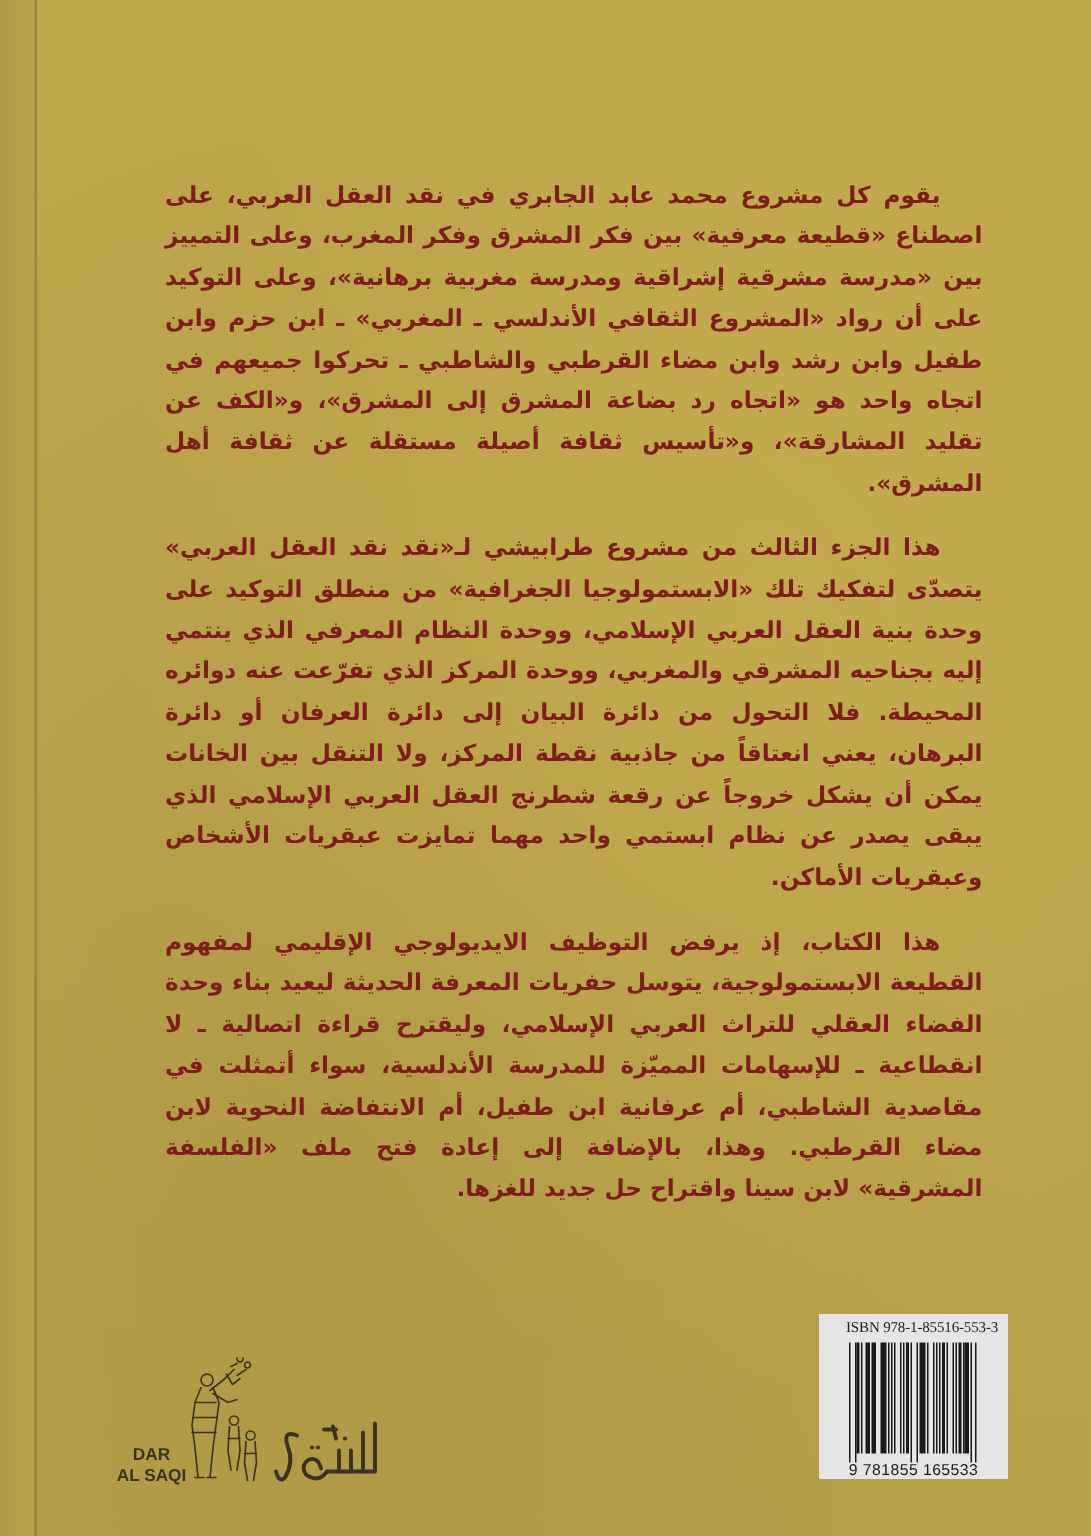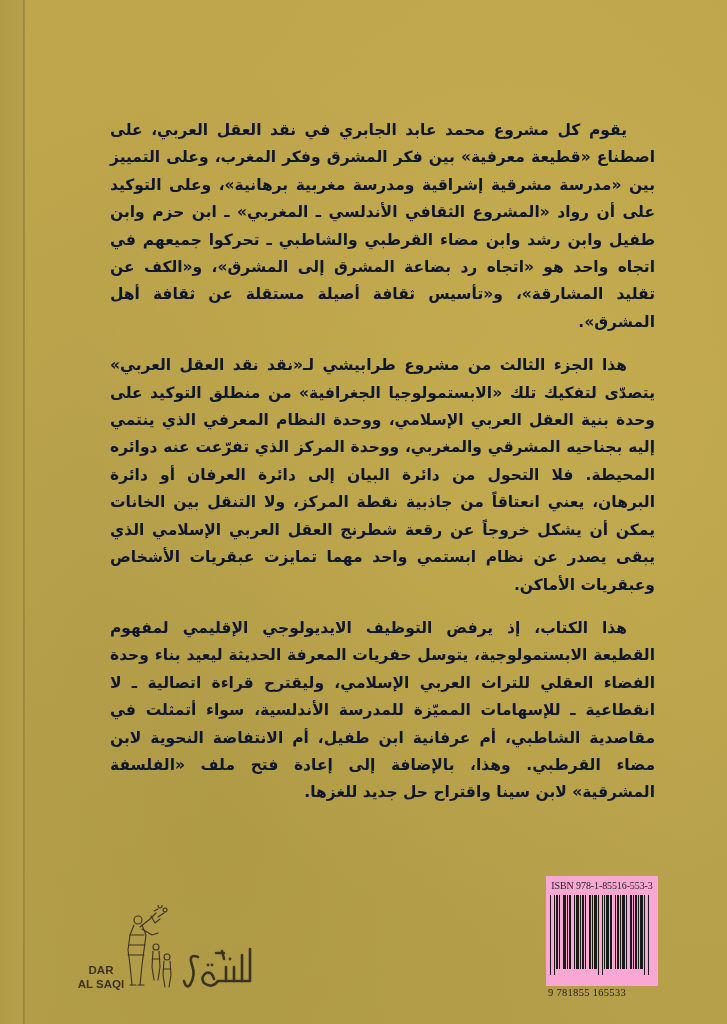--- a/index.html
+++ b/index.html
@@ -40,39 +40,39 @@
       background: linear-gradient(90deg, #b29b47, #b8a14b);
     }
     .blurb {
       position: absolute;
       left: 110px;
       top: 117px;
       width: 545px;
       direction: rtl;
       text-align: justify;
       text-align-last: right;
-      color: #0f172a;
+      color: #7f1d1d;
       font-family: "DejaVu Sans", sans-serif;
       font-weight: bold;
       font-size: 15.5px;
       line-height: 27.4px;
     }
     .blurb p {
       margin: 0 0 16px 0;
       text-indent: 28px;
     }
     .barcode-box {
       position: absolute;
       left: 546px;
       top: 876px;
-      width: 112px;
+      width: 126px;
       height: 110px;
-      background: #f9a8d4;
+      background: #e5e5e5;
       box-sizing: border-box;
-      padding: 3px 2px;
+      padding: 3px 18px;
     }
     .isbn-label {
       font-family: "Liberation Serif", serif;
       font-size: 10px;
       color: #222;
       text-align: center;
       letter-spacing: -0.1px;
       white-space: nowrap;
       height: 14px;
       line-height: 14px;
@@ -84,25 +84,26 @@
       margin: 2px 2px 0 2px;
     }
     .bars span {
       display: block;
       background: #1c1a18;
       margin-right: 1px;
     }
     .bars span.gap { background: transparent; }
     .bars span.long { margin-bottom: -6px; }
     .ean-digits {
-      font-family: Liberation Serif, serif;
+      font-family: Liberation Sans, sans-serif;
       font-size: 10.5px;
       color: #1c1a18;
+      text-align: center;
       letter-spacing: 0.3px;
-      margin-top: 17px;
+      margin-top: 4px;
       line-height: 14px;
     }
     .publisher {
       position: absolute;
       left: 72px;
       top: 905px;
       width: 180px;
       height: 90px;
     }
     .pub-latin {

